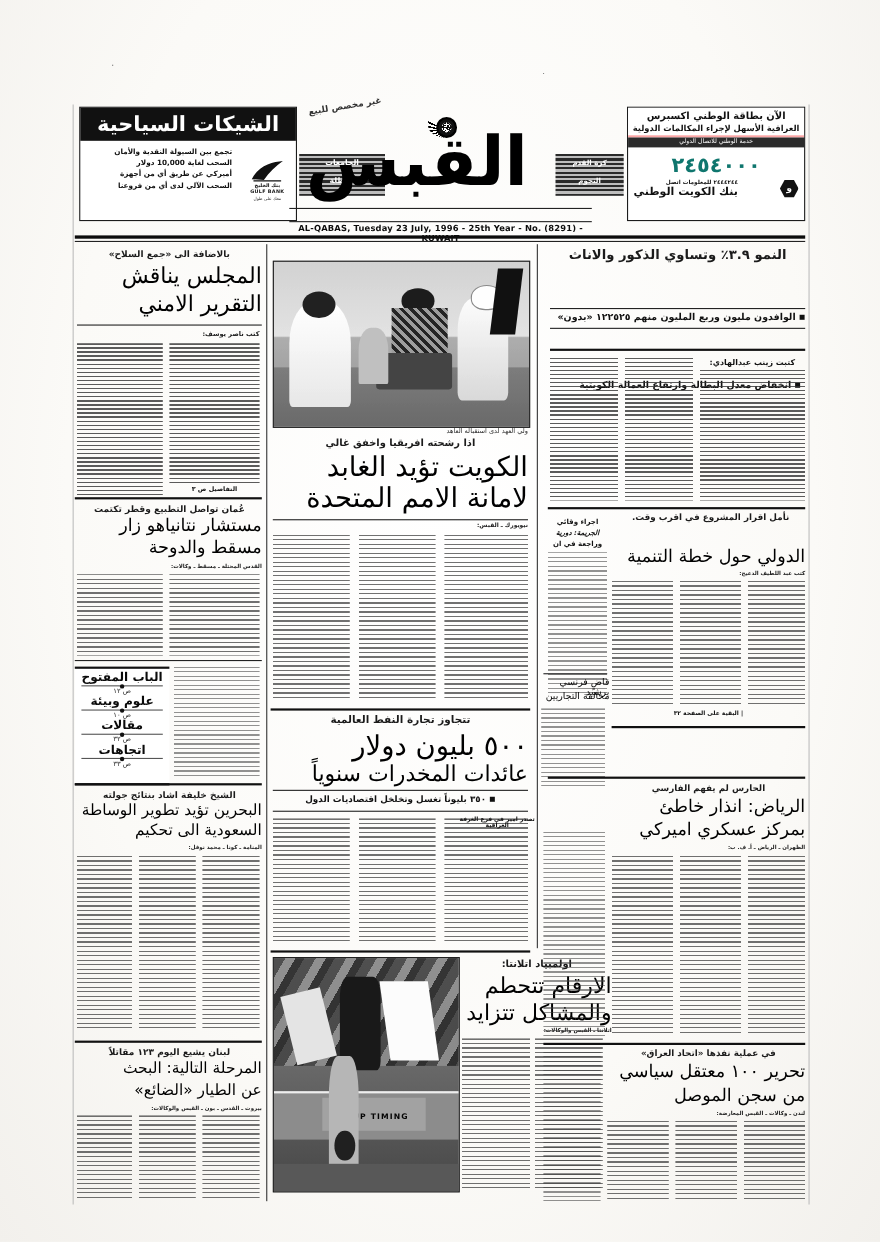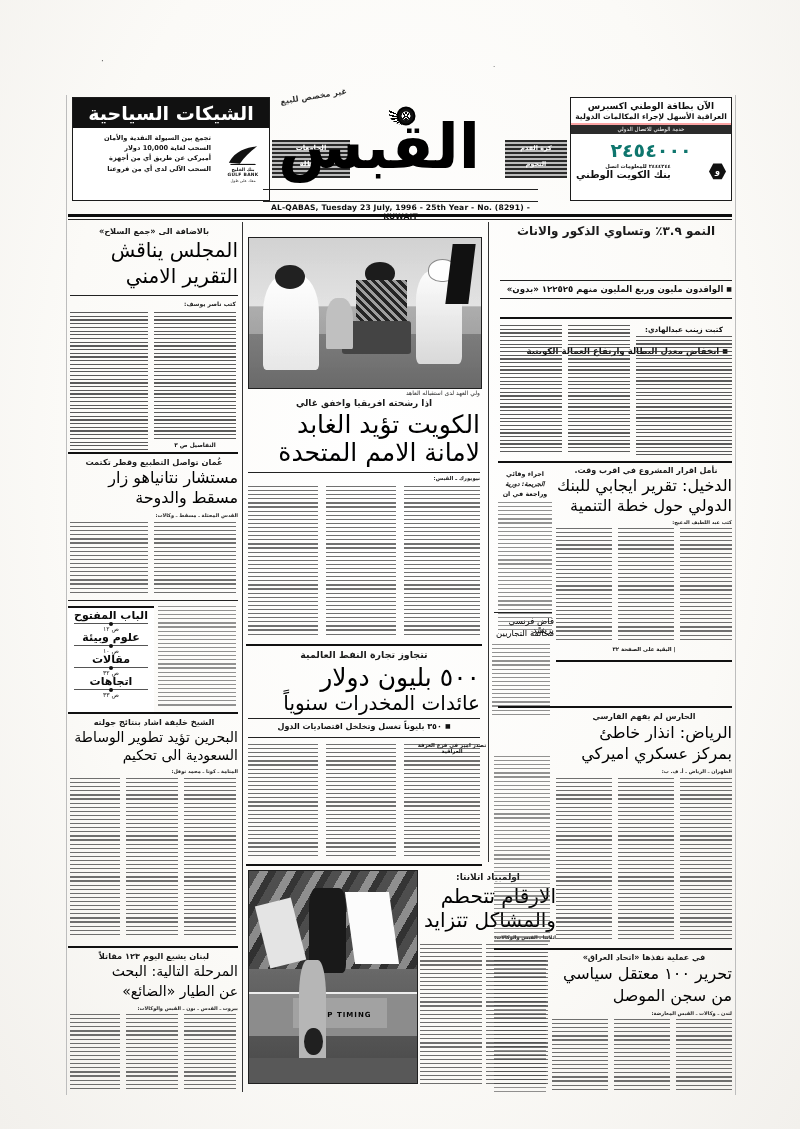--- a/index.html
+++ b/index.html
@@ -371,21 +371,20 @@
   <div class="blk hr2" style="left:500px;top:317px;width:232px;"></div>
 
   <div class="blk body-col dense" style="left:500px;top:325px;width:62px;height:130px;"></div>
   <div class="blk body-col dense" style="left:568px;top:325px;width:62px;height:130px;"></div>
   <div class="blk ar sec-head" style="left:636px;top:325px;width:96px;">كتبت زينب عبدالهادي:</div>
   <div class="blk body-col dense" style="left:636px;top:336px;width:96px;height:119px;"></div>
 
   <div class="blk hr2" style="left:498px;top:461px;width:234px;"></div>
 
   <div class="blk ar kicker" style="left:560px;top:466px;width:172px;font-size:8px;">نأمل اقرار المشروع في اقرب وقت.</div>
-  <div class="blk ar hl hl-md" style="left:556px;top:478px;width:176px;letter-spacing:-.6px;">الدخيل: تقرير ايجابي للبنك</div>
   <div class="blk ar hl hl-md" style="left:556px;top:498px;width:176px;letter-spacing:-.6px;">الدولي حول خطة التنمية</div>
   <div class="blk ar byline" style="left:556px;top:519px;width:176px;font-size:5px;text-align:right;">كتب عبد اللطيف الدعيج:</div>
   <div class="blk body-col" style="left:556px;top:528px;width:56px;height:114px;"></div>
   <div class="blk body-col" style="left:618px;top:528px;width:56px;height:114px;"></div>
   <div class="blk body-col" style="left:680px;top:528px;width:52px;height:114px;"></div>
   <div class="blk ar cont" style="left:556px;top:646px;width:176px;font-size:5.4px;">| البقية على الصفحة ٣٢</div>
 
   <div class="blk ar tiny-head" style="left:498px;top:470px;width:54px;font-size:6.4px;">اجراء وقائي</div>
   <div class="blk ar tiny-head" style="left:498px;top:480px;width:54px;font-size:6.4px;font-style:italic;">الجريمة: دورية</div>
   <div class="blk ar tiny-head" style="left:498px;top:490px;width:54px;font-size:6.4px;">وراجعة في ان</div>

